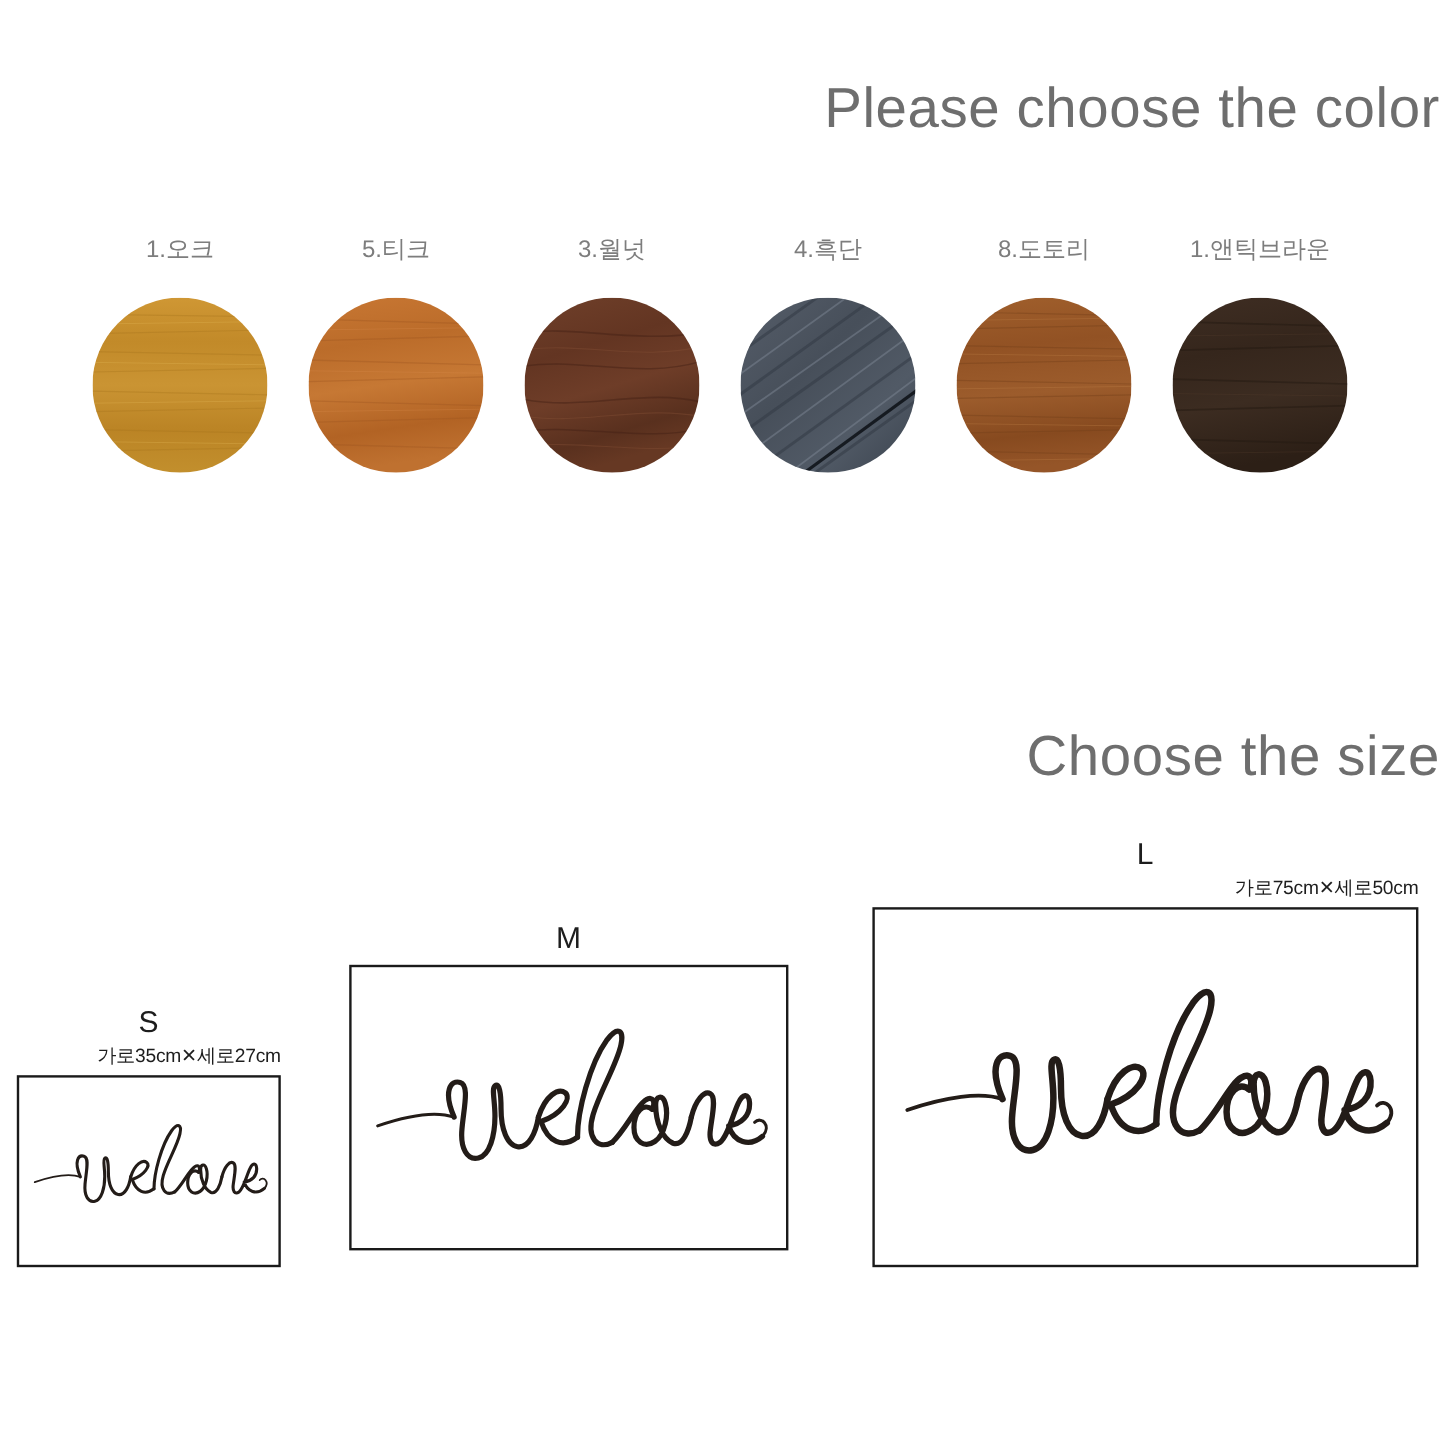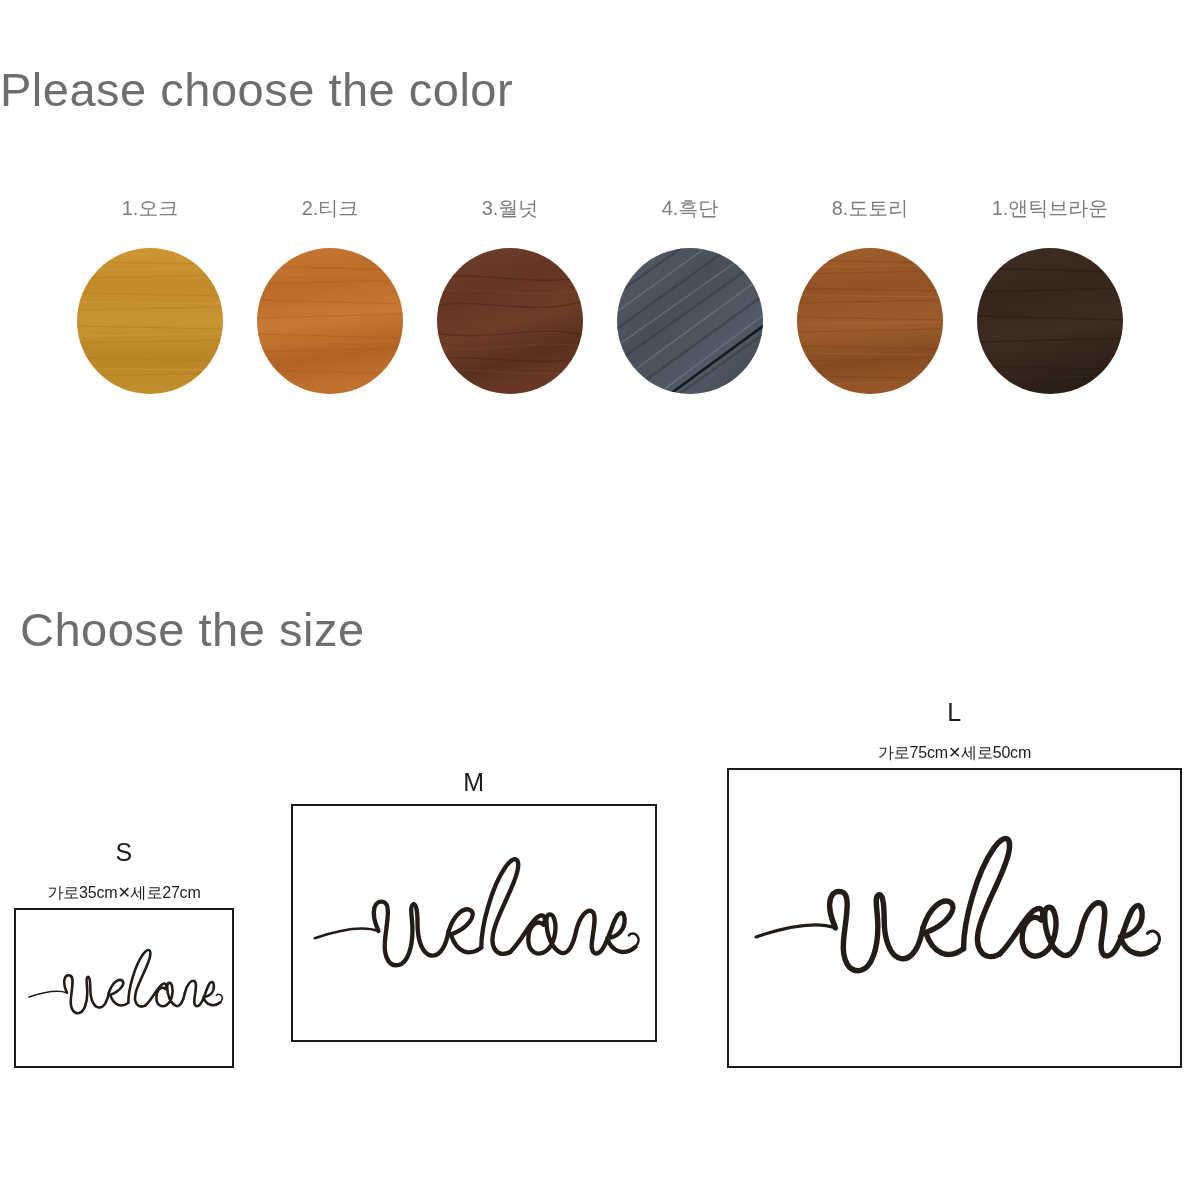--- a/index.html
+++ b/index.html
@@ -15,21 +15,21 @@
     font-family: "Liberation Sans", "DejaVu Sans", sans-serif;
     position: relative;
     overflow: hidden;
   }
 
   
   .section-title {
     position: absolute;
     left: 0;
     width: 1200px;
-    text-align: left;
+    text-align: right;
     font-weight: 300;
     color: #6e6e6e;
     letter-spacing: 0.5px;
     white-space: nowrap;
   }
   #color-title { top: 62px;  font-size: 47px; line-height: 56px; }
   #size-title  { top: 602px; font-size: 47px; line-height: 56px; padding-left: 20px; }
 
   
   #color-options {
@@ -87,21 +87,22 @@
     display: block;
     font-size: 25px;
     font-weight: 400;
     letter-spacing: 0.5px;
   }
   .size-dims {
     display: block;
     font-size: 16px;
     font-weight: 400;
     letter-spacing: -0.2px;
-    margin-top: 16px;
+    margin-top: 4px;
+    text-align: right;
   }
   .size-frame {
     border: 2px solid #1a1a1a;
     background: #ffffff;
     position: relative;
     margin-top: 6px;
     overflow: hidden;
   }
   .size-frame .script {
     position: absolute;
@@ -157,21 +158,21 @@
           <line x1="0" y1="22" x2="146" y2="20"></line>
             <line x1="0" y1="54" x2="146" y2="56"></line>
           <line x1="0" y1="88" x2="146" y2="86"></line>
             <line x1="0" y1="120" x2="146" y2="122"></line>
         </g>
       </svg>
     </span>
   </div>
 
   <div class="color-option">
-    <span class="color-label">2.티크</span>
+    <span class="color-label">5.티크</span>
     <span class="swatch-wrap">
       <svg viewBox="0 0 146 146">
         <defs>
           <linearGradient id="gTeak" x1="0" y1="0" x2="0.15" y2="1">
             <stop offset="0%" stop-color="#c87733"></stop>
             <stop offset="30%" stop-color="#bb6c2a"></stop>
             <stop offset="55%" stop-color="#c67834"></stop>
             <stop offset="80%" stop-color="#b26324"></stop>
             <stop offset="100%" stop-color="#bf7130"></stop>
           </linearGradient>

